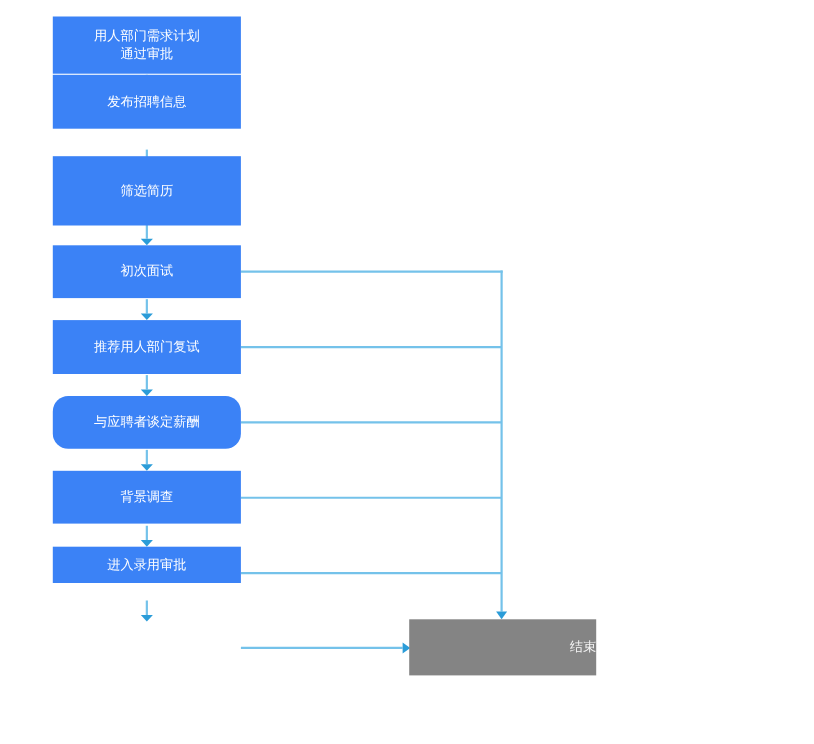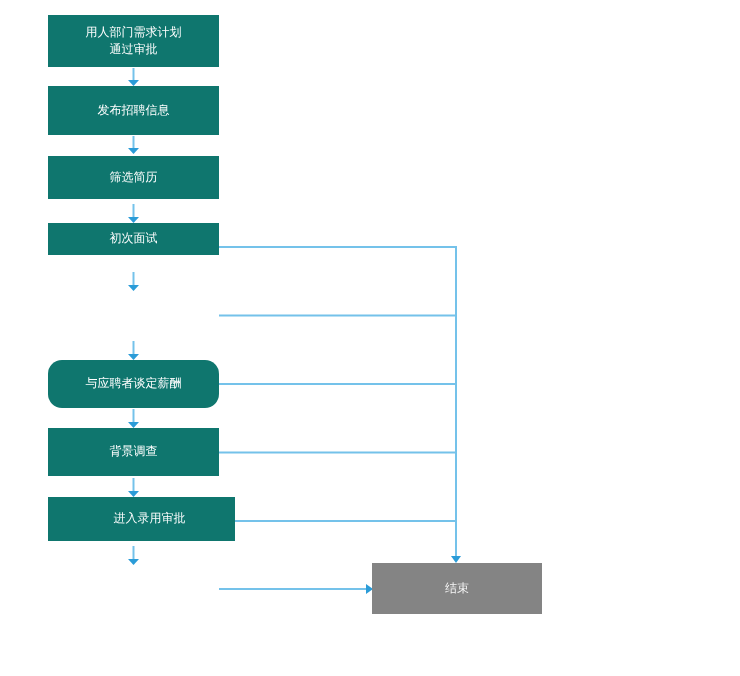--- a/index.html
+++ b/index.html
@@ -19,51 +19,51 @@
     position: absolute;
     left: 0;
     top: 0;
     width: 740px;
     height: 676px;
   }
   .step {
     position: absolute;
     left: 48px;
     width: 171px;
-    background: #0f766e;
+    background: #3b82f6;
     color: #ffffff;
     font-size: 12px;
     line-height: 1.45;
     display: flex;
     align-items: center;
     justify-content: center;
     text-align: center;
     white-space: pre-line;
   }
   .s1 { top: 15px;  height: 52px; }
-  .s2 { top: 86px;  height: 49px; }
-  .s3 { top: 156px; height: 43px; }
-  .s4 { top: 223px; height: 32px; }
+  .s2 { top: 68px;  height: 49px; }
+  .s3 { top: 142px; height: 63px; }
+  .s4 { top: 223px; height: 48px; }
   .s5 { top: 291px; height: 49px; }
   .s6 { top: 360px; height: 48px; border-radius: 14px; }
   .s7 { top: 428px; height: 48px; }
-  .s8 { top: 497px; height: 44px; padding-left: 16px; }
+  .s8 { top: 497px; height: 33px; }
   .s9 { top: 565px; height: 48px; }
   .end-node {
     position: absolute;
     left: 372px;
     top: 563px;
     width: 170px;
     height: 51px;
     background: #848484;
     color: #f5f5f5;
     font-size: 12px;
     display: flex;
     align-items: center;
-    justify-content: center;
+    justify-content: flex-end;
     text-align: center;
   }
 </style>
 </head>
 <body>
 
 <div class="canvas">
 
   <svg class="connector-layer" viewBox="0 0 740 676">
 
@@ -103,20 +103,23 @@
   </div>
   <div class="step s2">
     <span>发布招聘信息</span>
   </div>
   <div class="step s3">
     <span>筛选简历</span>
   </div>
   <div class="step s4">
     <span>初次面试</span>
   </div>
+  <div class="step s5">
+    <span>推荐用人部门复试</span>
+  </div>
   <div class="step s6">
     <span>与应聘者谈定薪酬</span>
   </div>
   <div class="step s7">
     <span>背景调查</span>
   </div>
   <div class="step s8">
     <span>进入录用审批</span>
   </div>
 

